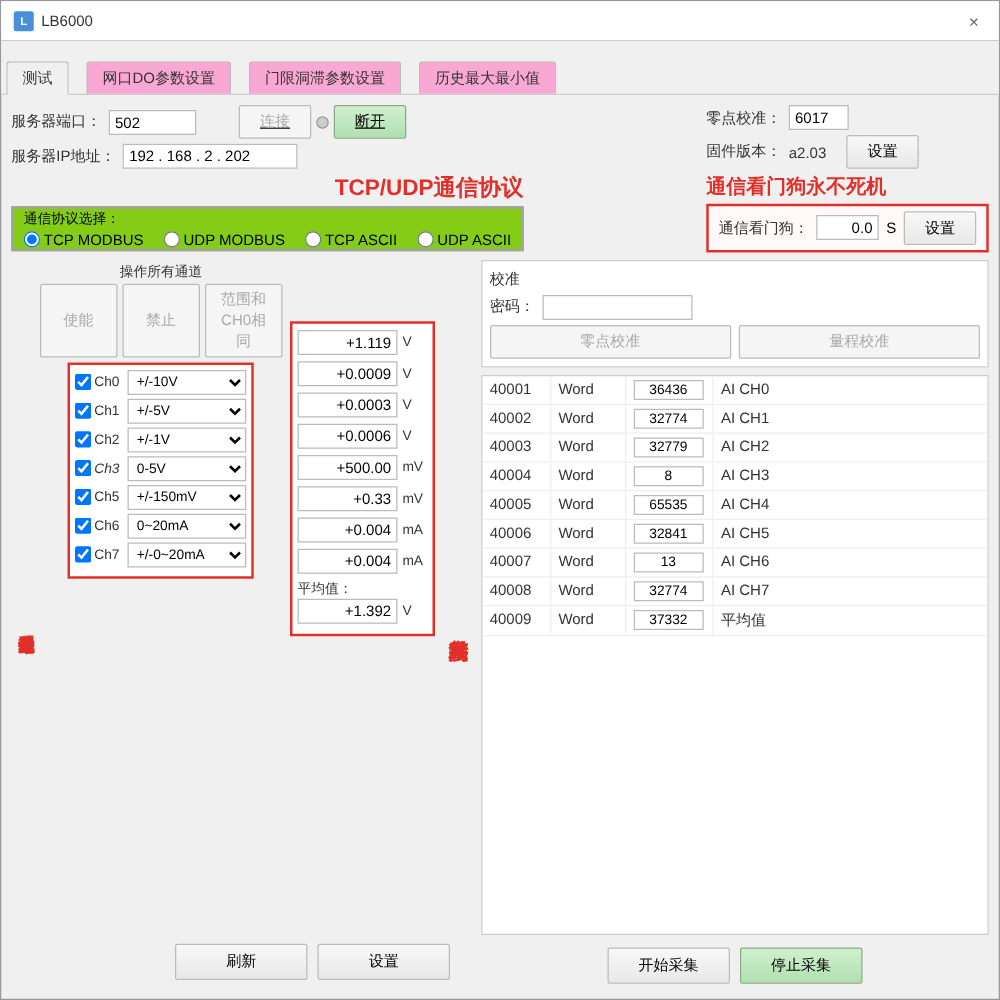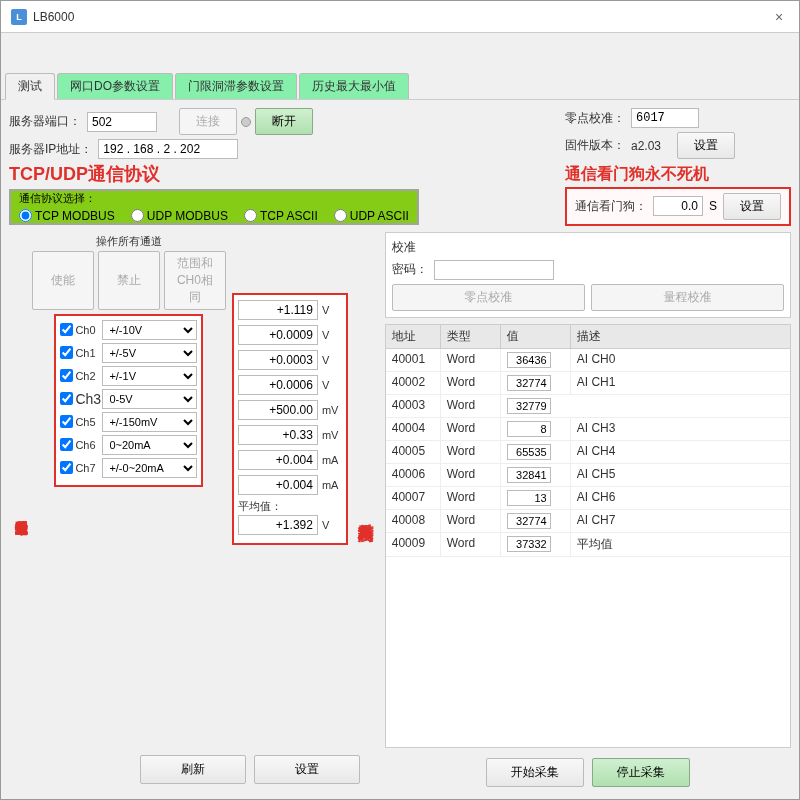--- a/index.html
+++ b/index.html
@@ -6,22 +6,22 @@
     body { font-family: 'Microsoft YaHei', SimSun, Arial, sans-serif; font-size: 12px; background: #f0f0f0; }
     
     .window { width: 800px; height: 800px; background: #f0f0f0; border: 1px solid #999; display: flex; flex-direction: column; }
     
     .title-bar { background: #fff; border-bottom: 1px solid #ccc; padding: 6px 10px; display: flex; align-items: center; justify-content: space-between; height: 32px; }
     .title-bar-left { display: flex; align-items: center; gap: 6px; }
     .title-icon { width: 16px; height: 16px; background: #4a90d9; border-radius: 2px; display: flex; align-items: center; justify-content: center; color: white; font-size: 9px; font-weight: bold; }
     .title-text { font-size: 12px; color: #333; }
     .close-btn { width: 20px; height: 20px; cursor: pointer; display: flex; align-items: center; justify-content: center; color: #666; font-size: 14px; }
     
-    .tab-bar { background: #f0f0f0; border-bottom: 1px solid #ccc; display: flex; padding: 4px 4px 0; gap: 2px; margin-top: 36px; }
-    .tab { padding: 4px 12px; background: #86efac; border: 1px solid #bbb; border-bottom: none; cursor: pointer; font-size: 12px; color: #333; border-radius: 3px 3px 0 0; }
+    .tab-bar { background: #f0f0f0; border-bottom: 1px solid #ccc; display: flex; padding: 16px 4px 0; gap: 14px; }
+    .tab { padding: 4px 12px; background: #f9a8d4; border: 1px solid #bbb; border-bottom: none; cursor: pointer; font-size: 12px; color: #333; border-radius: 3px 3px 0 0; }
     .tab.active { background: #f0f0f0; border-bottom: 1px solid #f0f0f0; margin-bottom: -1px; }
     
     .content { flex: 1; padding: 8px; display: flex; flex-direction: column; gap: 6px; overflow: hidden; }
     .config-row { display: flex; align-items: center; gap: 6px; }
     .config-label { font-size: 12px; color: #333; white-space: nowrap; }
     .config-input { border: 1px solid #bbb; padding: 2px 4px; font-size: 12px; width: 80px; background: white; }
     .config-input-wide { width: 140px; }
     .btn { border: 1px solid #bbb; background: linear-gradient(to bottom, #f8f8f8, #e8e8e8); padding: 4px 16px; cursor: pointer; font-size: 12px; border-radius: 2px; }
     .btn-green { background: linear-gradient(to bottom, #d0f0d0, #b0e0b0); border-color: #88aa88; }
     .btn-disabled { color: #aaa; cursor: default; background: #f5f5f5; }
@@ -50,21 +50,21 @@
     .cal-row { display: flex; align-items: center; gap: 6px; margin-bottom: 4px; }
     .cal-btns { display: flex; gap: 6px; }
     
     .data-table { flex: 1; background: white; border: 1px solid #ccc; overflow-y: auto; }
     .table-header { display: grid; grid-template-columns: 55px 60px 70px 1fr; background: #e8e8e8; border-bottom: 1px solid #ccc; }
     .th { padding: 3px 6px; font-size: 12px; color: #333; border-right: 1px solid #ccc; }
     .th:last-child { border-right: none; }
     .table-row { display: grid; grid-template-columns: 55px 60px 70px 1fr; border-bottom: 1px solid #eee; }
     .td { padding: 3px 6px; font-size: 12px; color: #333; border-right: 1px solid #eee; }
     .td:last-child { border-right: none; }
-    .td-input { border: 1px solid #bbb; padding: 1px 3px; font-size: 11px; width: 44px; background: white; text-align: right; }
+    .td-input { border: 1px solid #bbb; padding: 1px 3px; font-size: 11px; width: 56px; background: white; text-align: center; }
     .bottom-buttons-right { display: flex; gap: 8px; justify-content: center; padding: 4px 0; }
     
     .status-dot { width: 10px; height: 10px; border-radius: 50%; background: #ccc; border: 1px solid #999; display: inline-block; }
     .watchdog-input { border: 1px solid #bbb; padding: 2px 4px; font-size: 12px; width: 50px; background: white; text-align: right; }
   </style>
 </head>
 <body>
 
 <div class="window">
 
@@ -84,32 +84,32 @@
   </div>
 
   <div class="content">
 
     <div style="display:flex; justify-content:space-between; align-items:flex-start; gap:8px;">
 
       <div style="display:flex;flex-direction:column;gap:4px;">
         <div class="config-row">
           <span class="config-label">服务器端口：</span>
           <input class="config-input" value="502" style="width: 70px;">
-          <span style="display:flex;gap:4px;align-items:center;margin-left:16px;">
+          <span style="display:flex;gap:4px;align-items:center;margin-left:28px;text-decoration:underline;">
             <button class="btn btn-disabled">连接</button>
             <span class="status-dot"></span>
             <button class="btn btn-green">断开</button>
           </span>
         </div>
         <div class="config-row">
           <span class="config-label">服务器IP地址：</span>
           <input class="config-input config-input-wide" value="192 . 168 . 2 . 202" style="">
         </div>
 
-        <div style="display:flex;gap:6px;align-items:center;margin-top:2px;">
+        <div style="display:flex;gap:6px;align-items:center;margin-top:2px;justify-content:flex-end;">
           <div style="color:#e0302a;font-weight:bold;font-size:18px;line-height:1.1;">TCP/UDP通信协议</div>
         </div>
         <div class="protocol-section">
           <div style="font-size:11px;margin-bottom:3px;">通信协议选择：</div>
           <div class="protocol-radios">
             <label class="radio-item">
               <input type="radio" name="protocol" checked="" style="">
               <span>TCP MODBUS</span>
             </label>
             <label class="radio-item">
@@ -124,21 +124,21 @@
               <input type="radio" name="protocol" style="">
               <span>UDP ASCII</span>
             </label>
           </div>
         </div>
       </div>
 
       <div style="display:flex;flex-direction:column;gap:4px;align-items:flex-start;">
         <div class="module-row">
           <span class="config-label">零点校准：</span>
-          <input class="config-input" value="6017" style="width: 68px; font-family: Liberation Mono, monospace;">
+          <input class="config-input" value="6017" style="width: 48px;">
         </div>
         <div class="module-row">
           <span class="config-label">固件版本：</span>
           <span style="font-size:12px;color:#333;">a2.03</span>
           <button class="btn" style="margin-left:10px;">设置</button>
         </div>
 
         <div style="color:#e0302a;font-weight:bold;font-size:16px;line-height:1.1;margin-top:2px;">通信看门狗永不死机</div>
 
         <div class="watchdog-section">
@@ -190,21 +190,21 @@
       <input type="checkbox" checked="" style="">
       <span style="font-size:11px;color:#333;">Ch2</span>
     </label>
     <select class="ch-select">
       <option>+/-1V</option>
     </select>
   </div>
                 <div class="channel-row">
     <label class="ch-checkbox" style="display:flex;align-items:center;gap:2px;width:38px;">
       <input type="checkbox" checked="" style="">
-      <span style="font-size:14px;color:#333;">Ch3</span>
+      <span style="font-size:11px;color:#333;font-style:italic;">Ch3</span>
     </label>
     <select class="ch-select">
       <option>0-5V</option>
     </select>
   </div>
                 <div class="channel-row">
     <label class="ch-checkbox" style="display:flex;align-items:center;gap:2px;width:38px;">
       <input type="checkbox" checked="" style="">
       <span style="font-size:11px;color:#333;">Ch5</span>
     </label>
@@ -227,21 +227,21 @@
       <span style="font-size:11px;color:#333;">Ch7</span>
     </label>
     <select class="ch-select">
       <option>+/-0~20mA</option>
     </select>
   </div>
               </div>
           </div>
         </div>
 
-        <div style="display:flex;flex-direction:column;gap:15px;margin-left:4px;">
+        <div style="display:flex;flex-direction:column;gap:3px;margin-left:4px;">
           <div style="height:46px;"></div>
           <div class="values-container">
             <div id="values-list">
                 <div class="value-row">
     <input class="value-input" value="+1.119" style="">
     <span class="value-unit">V</span>
   </div>
                 <div class="value-row">
     <input class="value-input" value="+0.0009" style="">
     <span class="value-unit">V</span>
@@ -292,26 +292,20 @@
             <span style="font-size:12px;color:#333;">密码：</span>
             <input class="config-input" style="width: 120px;" value="">
           </div>
           <div class="cal-btns">
             <button class="btn btn-disabled" style="flex:1;">零点校准</button>
             <button class="btn btn-disabled" style="flex:1;">量程校准</button>
           </div>
         </div>
 
         <div class="data-table">
-          <div class="table-header">
-            <div class="th">地址</div>
-            <div class="th">类型</div>
-            <div class="th">值</div>
-            <div class="th">描述</div>
-          </div>
           <div id="table-body">
               <div class="table-row">
     <div class="td">40001</div>
     <div class="td">Word</div>
     <div class="td">
       <input class="td-input" value="36436" style="">
     </div>
     <div class="td">AI CH0</div>
   </div>
               <div class="table-row">
@@ -321,20 +315,21 @@
       <input class="td-input" value="32774" style="">
     </div>
     <div class="td">AI CH1</div>
   </div>
               <div class="table-row">
     <div class="td">40003</div>
     <div class="td">Word</div>
     <div class="td">
       <input class="td-input" value="32779" style="">
     </div>
+    <div class="td">AI CH2</div>
   </div>
               <div class="table-row">
     <div class="td">40004</div>
     <div class="td">Word</div>
     <div class="td">
       <input class="td-input" value="8" style="">
     </div>
     <div class="td">AI CH3</div>
   </div>
               <div class="table-row">

